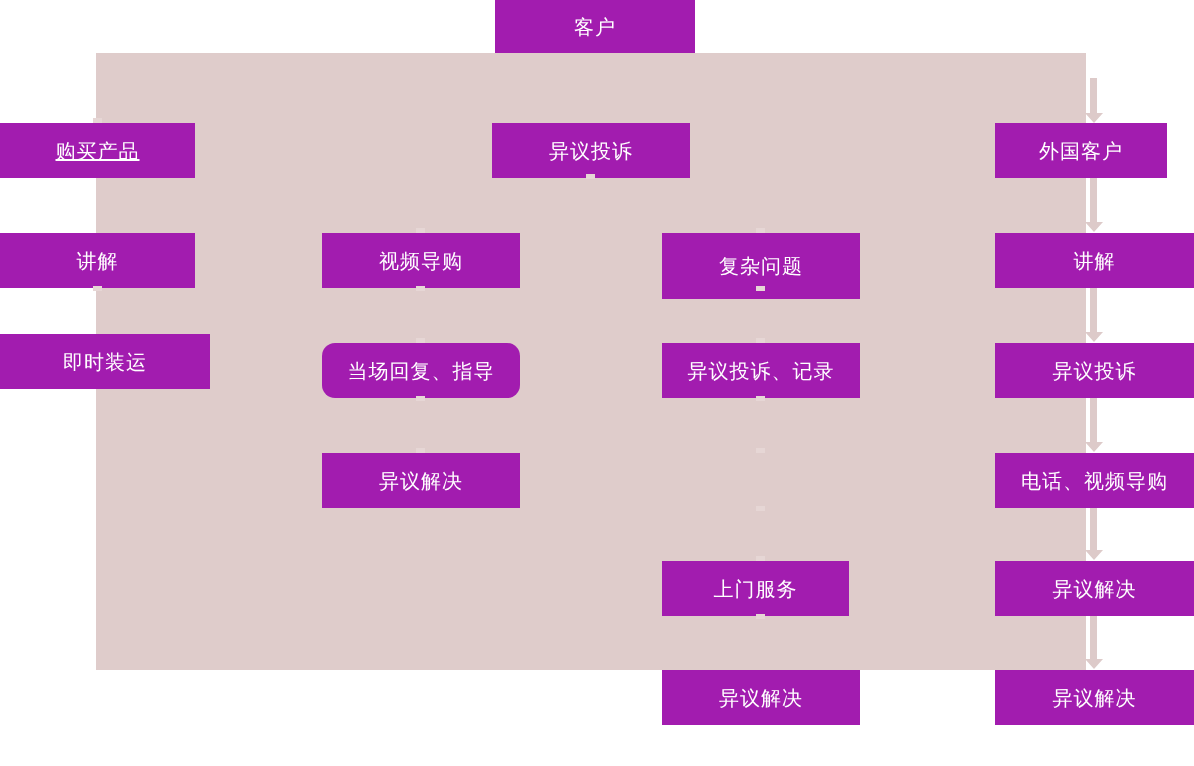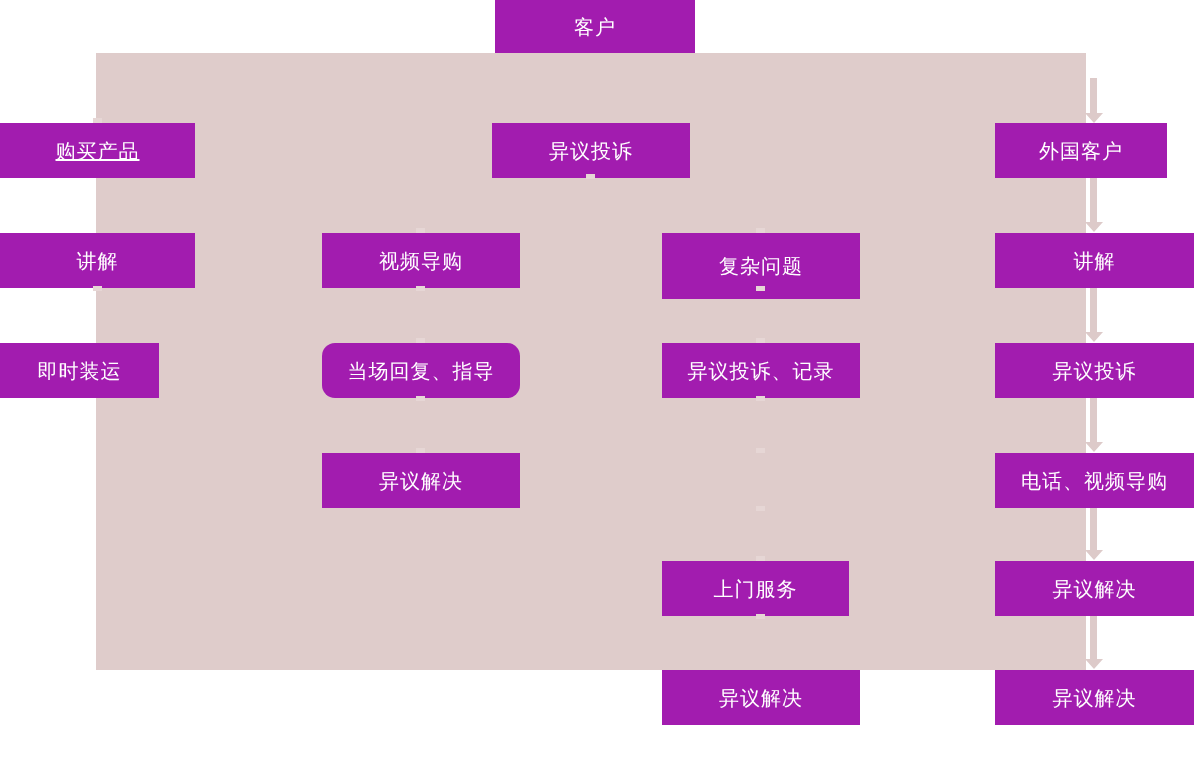--- a/index.html
+++ b/index.html
@@ -69,21 +69,21 @@
   <div class="node" style="left:0px;top:123px;width:195px;height:55px;text-decoration:underline;">
     <span>购买产品</span>
   </div>
   <div class="stub" style="left:93px;top:118px;"></div>
 
   <div class="node" style="left:0px;top:233px;width:195px;height:55px;">
     <span>讲解</span>
   </div>
   <div class="stub" style="left:93px;top:286px;"></div>
 
-  <div class="node" style="left:0px;top:343px;width:159px;height:55px;">
+  <div class="node" style="left:0px;top:334px;width:210px;height:55px;">
     <span>即时装运</span>
   </div>
 
   <div class="node" style="left:492px;top:123px;width:198px;height:55px;">
     <span>异议投诉</span>
   </div>
   <div class="stub" style="left:586px;top:174px;"></div>
 
   <div class="node" style="left:322px;top:233px;width:198px;height:55px;">
     <span>视频导购</span>

